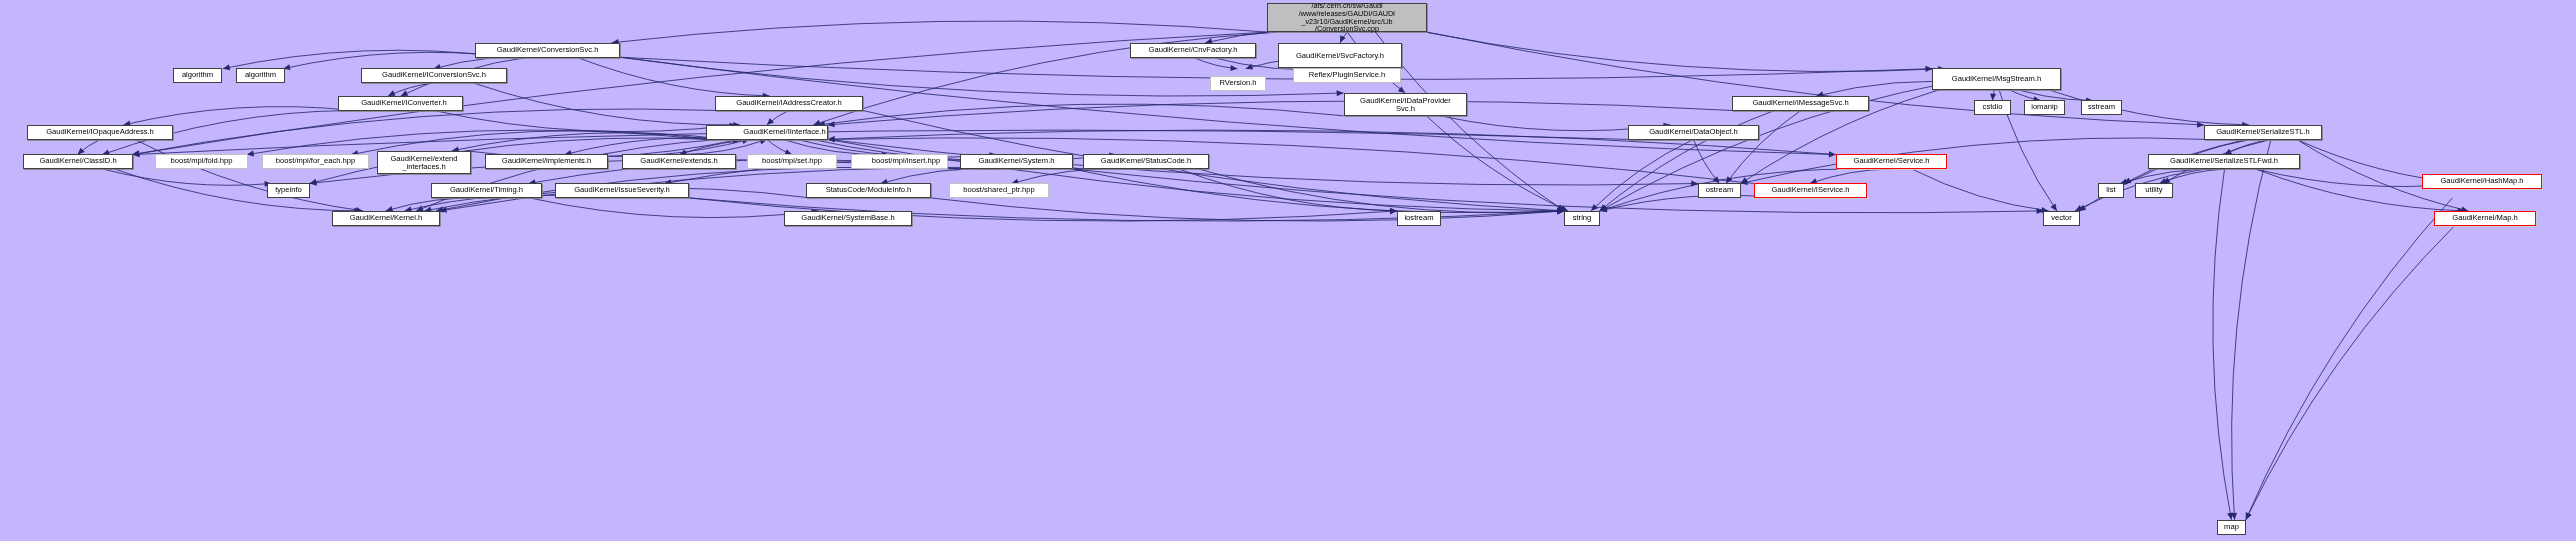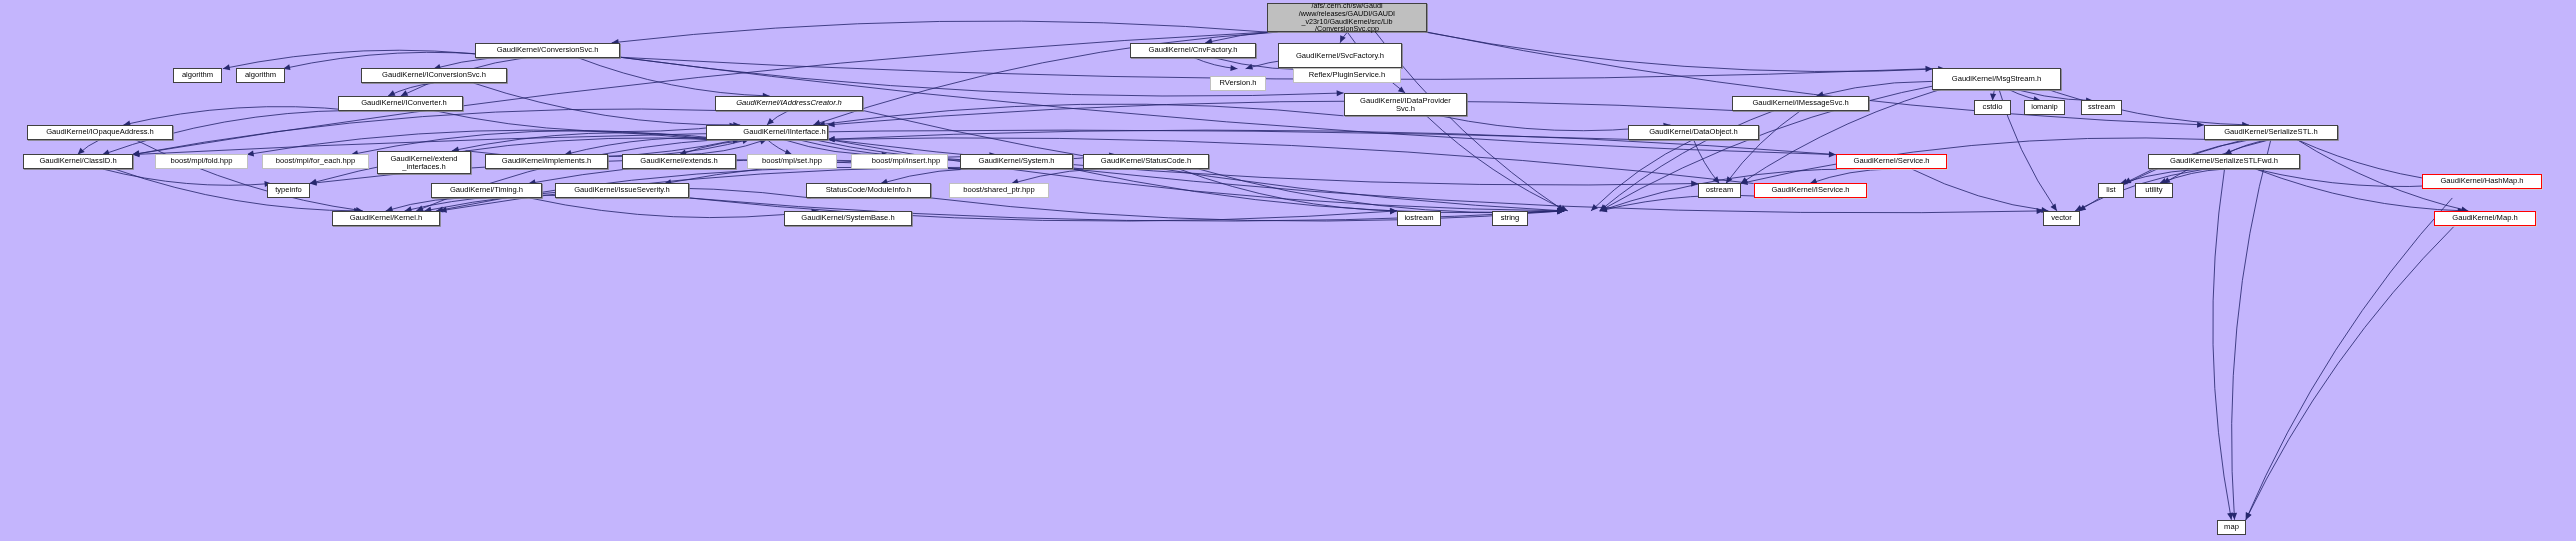--- a/index.html
+++ b/index.html
@@ -246,28 +246,28 @@
       <div class="node hdr" style="left: 1932px; top: 68px; width: 129px; height: 22px; font-size: 7.6px;">GaudiKernel/MsgStream.h</div>
       <div class="node plain" style="left: 173px; top: 68px; width: 49px; height: 14.5px; font-size: 7.6px;">algorithm</div>
       <div class="node plain" style="left: 236px; top: 68px; width: 49px; height: 14.5px; font-size: 7.6px;">algorithm</div>
       <div class="node hdr" style="left: 361px; top: 68px; width: 146px; height: 14.5px; font-size: 7.6px;">GaudiKernel/IConversionSvc.h</div>
       <div class="node sys" style="left: 1210px; top: 76px; width: 56px; height: 14.5px; font-size: 7.6px;">RVersion.h</div>
       <div class="node sys" style="left: 1293px; top: 68px; width: 108px; height: 14.5px; font-size: 7.6px;">Reflex/PluginService.h</div>
       <div class="node plain" style="left: 1974px; top: 100px; width: 37px; height: 14.5px; font-size: 7.6px;">cstdio</div>
       <div class="node plain" style="left: 2024px; top: 100px; width: 41px; height: 14.5px; font-size: 7.6px;">iomanip</div>
       <div class="node plain" style="left: 2081px; top: 100px; width: 41px; height: 14.5px; font-size: 7.6px;">sstream</div>
       <div class="node hdr" style="left: 338px; top: 96px; width: 125px; height: 14.5px; font-size: 7.6px; padding-left: 7px;">GaudiKernel/IConverter.h</div>
-      <div class="node hdr" style="left: 715px; top: 96px; width: 148px; height: 14.5px; font-size: 7.6px; font-style: italic;">GaudiKernel/IAddressCreator.h</div>
+      <div class="node hdr" style="left: 715px; top: 96px; width: 148px; height: 14.5px; font-size: 7.6px;">GaudiKernel/IAddressCreator.h</div>
       <div class="node hdr" style="left: 1344px; top: 93px; width: 123px; height: 23px; font-size: 7.6px;">GaudiKernel/IDataProvider
 Svc.h</div>
       <div class="node hdr" style="left: 1732px; top: 96px; width: 137px; height: 14.5px; font-size: 7.6px;">GaudiKernel/IMessageSvc.h</div>
       <div class="node hdr" style="left: 27px; top: 125px; width: 146px; height: 14.5px; font-size: 7.6px;">GaudiKernel/IOpaqueAddress.h</div>
       <div class="node hdr" style="left: 706px; top: 125px; width: 122px; height: 14.5px; font-size: 7.6px; padding-left: 35px;">GaudiKernel/IInterface.h</div>
       <div class="node hdr" style="left: 1628px; top: 125px; width: 131px; height: 14.5px; font-size: 7.6px;">GaudiKernel/DataObject.h</div>
-      <div class="node hdr" style="left: 2204px; top: 125px; width: 134px; height: 14.5px; font-size: 7.6px;">GaudiKernel/SerializeSTL.h</div>
+      <div class="node hdr" style="left: 2204px; top: 125px; width: 118px; height: 14.5px; font-size: 7.6px;">GaudiKernel/SerializeSTL.h</div>
       <div class="node hdr" style="left: 23px; top: 154px; width: 110px; height: 14.5px; font-size: 7.6px;">GaudiKernel/ClassID.h</div>
       <div class="node sys" style="left: 155px; top: 154px; width: 93px; height: 14.5px; font-size: 7.6px;">boost/mpl/fold.hpp</div>
       <div class="node sys" style="left: 262px; top: 154px; width: 107px; height: 14.5px; font-size: 7.6px;">boost/mpl/for_each.hpp</div>
       <div class="node hdr" style="left: 377px; top: 151px; width: 94px; height: 23px; font-size: 7.6px;">GaudiKernel/extend
 _interfaces.h</div>
       <div class="node hdr" style="left: 485px; top: 154px; width: 123px; height: 14.5px; font-size: 7.6px;">GaudiKernel/implements.h</div>
       <div class="node hdr" style="left: 622px; top: 154px; width: 114px; height: 14.5px; font-size: 7.6px;">GaudiKernel/extends.h</div>
       <div class="node sys" style="left: 747px; top: 154px; width: 90px; height: 14.5px; font-size: 7.6px;">boost/mpl/set.hpp</div>
       <div class="node sys" style="left: 851px; top: 154px; width: 97px; height: 14.5px; font-size: 7.6px; padding-left: 13px;">boost/mpl/insert.hpp</div>
       <div class="node hdr" style="left: 960px; top: 154px; width: 113px; height: 14.5px; font-size: 7.6px;">GaudiKernel/System.h</div>
@@ -280,19 +280,19 @@
       <div class="node hdr" style="left: 806px; top: 183px; width: 125px; height: 14.5px; font-size: 7.6px;">StatusCode/ModuleInfo.h</div>
       <div class="node sys" style="left: 949px; top: 183px; width: 100px; height: 14.5px; font-size: 7.6px;">boost/shared_ptr.hpp</div>
       <div class="node plain" style="left: 1698px; top: 183px; width: 43px; height: 14.5px; font-size: 7.6px;">ostream</div>
       <div class="node red" style="left: 1754px; top: 183px; width: 113px; height: 14.5px; font-size: 7.6px;">GaudiKernel/IService.h</div>
       <div class="node plain" style="left: 2098px; top: 183px; width: 26px; height: 14.5px; font-size: 7.6px;">list</div>
       <div class="node plain" style="left: 2135px; top: 183px; width: 38px; height: 14.5px; font-size: 7.6px;">utility</div>
       <div class="node red" style="left: 2422px; top: 174px; width: 120px; height: 14.5px; font-size: 7.6px;">GaudiKernel/HashMap.h</div>
       <div class="node hdr" style="left: 332px; top: 211px; width: 108px; height: 14.5px; font-size: 7.6px;">GaudiKernel/Kernel.h</div>
       <div class="node hdr" style="left: 784px; top: 211px; width: 128px; height: 14.5px; font-size: 7.6px;">GaudiKernel/SystemBase.h</div>
       <div class="node plain" style="left: 1397px; top: 211px; width: 44px; height: 14.5px; font-size: 7.6px;">iostream</div>
-      <div class="node plain" style="left: 1492px; top: 211px; width: 36px; height: 14.5px; font-size: 7.6px;">string</div>
+      <div class="node plain" style="left: 1564px; top: 211px; width: 36px; height: 14.5px; font-size: 7.6px;">string</div>
       <div class="node plain" style="left: 2043px; top: 211px; width: 37px; height: 14.5px; font-size: 7.6px;">vector</div>
       <div class="node red" style="left: 2434px; top: 211px; width: 102px; height: 14.5px; font-size: 7.6px;">GaudiKernel/Map.h</div>
       <div class="node plain" style="left: 2217px; top: 520px; width: 29px; height: 14.5px; font-size: 7.6px;">map</div>
     </div>
 </div>
 
 
 </body></html>

